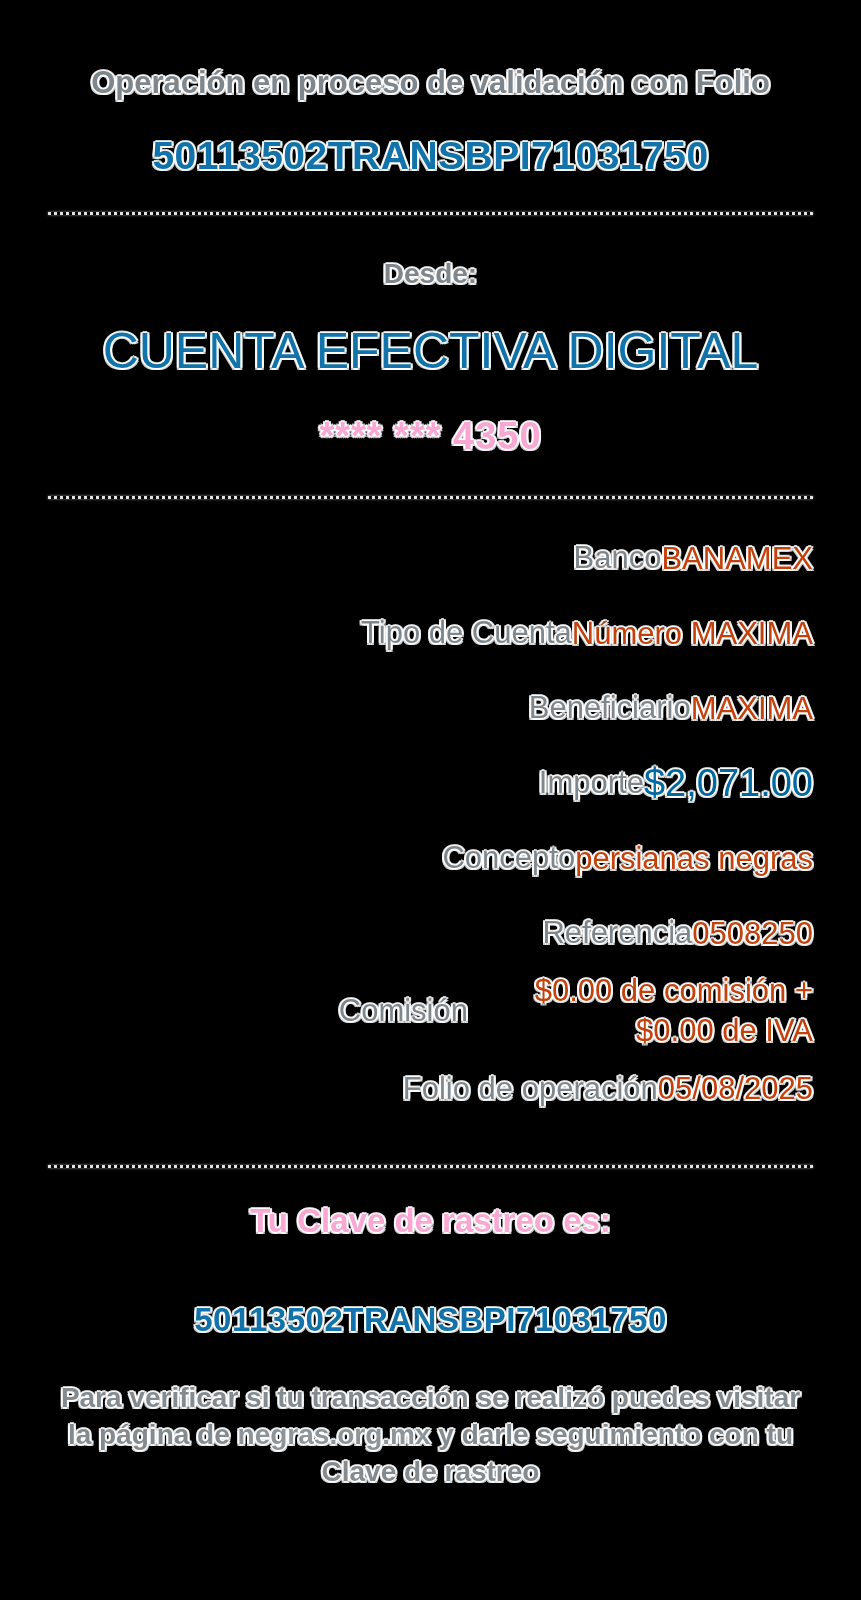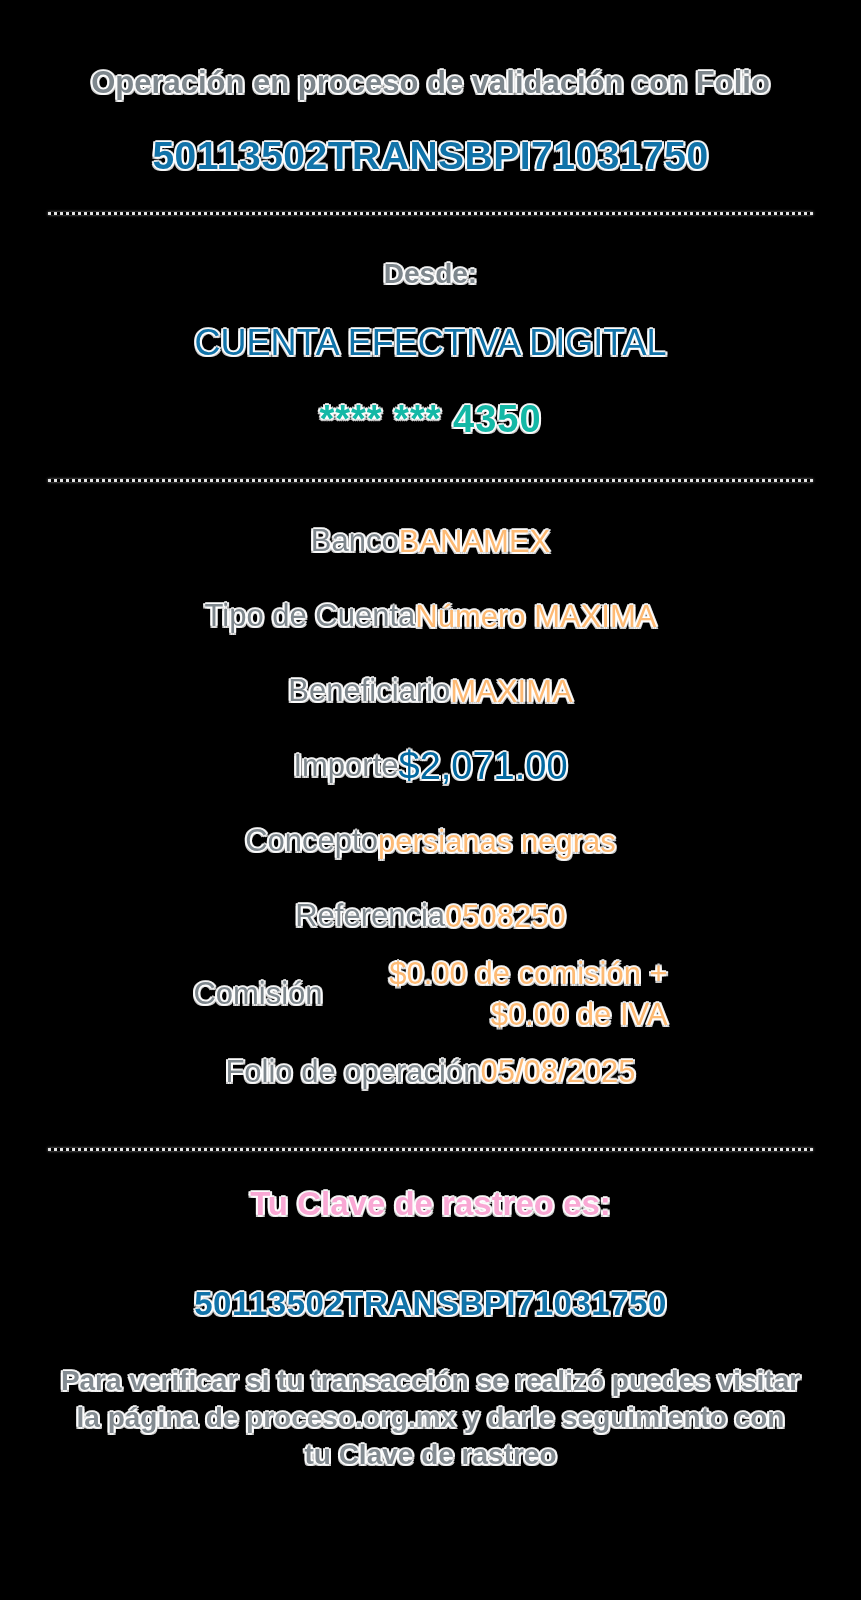--- a/index.html
+++ b/index.html
@@ -57,53 +57,53 @@
   }
   .desde {
     margin-top: 42px;
     font-size: 28px;
     font-weight: 700;
     color: #7e878d;
     line-height: 1.2;
   }
   .account-name {
     margin-top: 30px;
-    font-size: 36px;
+    font-size: 50px;
     font-weight: 500;
     color: #1173a9;
     line-height: 1.2;
   }
   .account-masked {
     margin-top: 33px;
     font-size: 38px;
     font-weight: 700;
-    color: #14b8a6;
+    color: #f9a8d4;
     line-height: 1.2;
     letter-spacing: 1px;
   }
   .divider.second { margin-top: 37px; }
 
   .rows { margin-top: 22px; }
   .row {
     min-height: 75px;
     display: flex;
-    justify-content: center;
+    justify-content: flex-end;
     align-items: center;
   }
   .row .label {
     font-size: 31px;
     font-weight: 400;
     color: #7e878d;
     line-height: 1.25;
     flex: 0 0 auto;
   }
   .row .value {
     font-size: 31px;
     font-weight: 400;
-    color: #fdba74;
+    color: #c2410c;
     line-height: 1.3;
     text-align: right;
     max-width: 345px;
   }
   .row .value.amount {
     font-size: 38px;
     font-weight: 400;
     color: #0369a1;
   }
 
@@ -201,16 +201,16 @@
 
   </div>
 
   <div class="divider third"></div>
 
   <div class="tracking-title halo center">Tu Clave de rastreo es:</div>
 
   <div class="tracking-key halo center">50113502TRANSBPI71031750</div>
 
   <p class="footer halo center">
-    <span>Para verificar si tu transacción se realizó puedes visitar la página de </span><span class="link">proceso.org.mx</span><span> y darle seguimiento con tu Clave de rastreo</span>
+    <span>Para verificar si tu transacción se realizó puedes visitar la página de </span><span class="link">negras.org.mx</span><span> y darle seguimiento con tu Clave de rastreo</span>
   </p>
 
 </div>
 
 </body></html>

